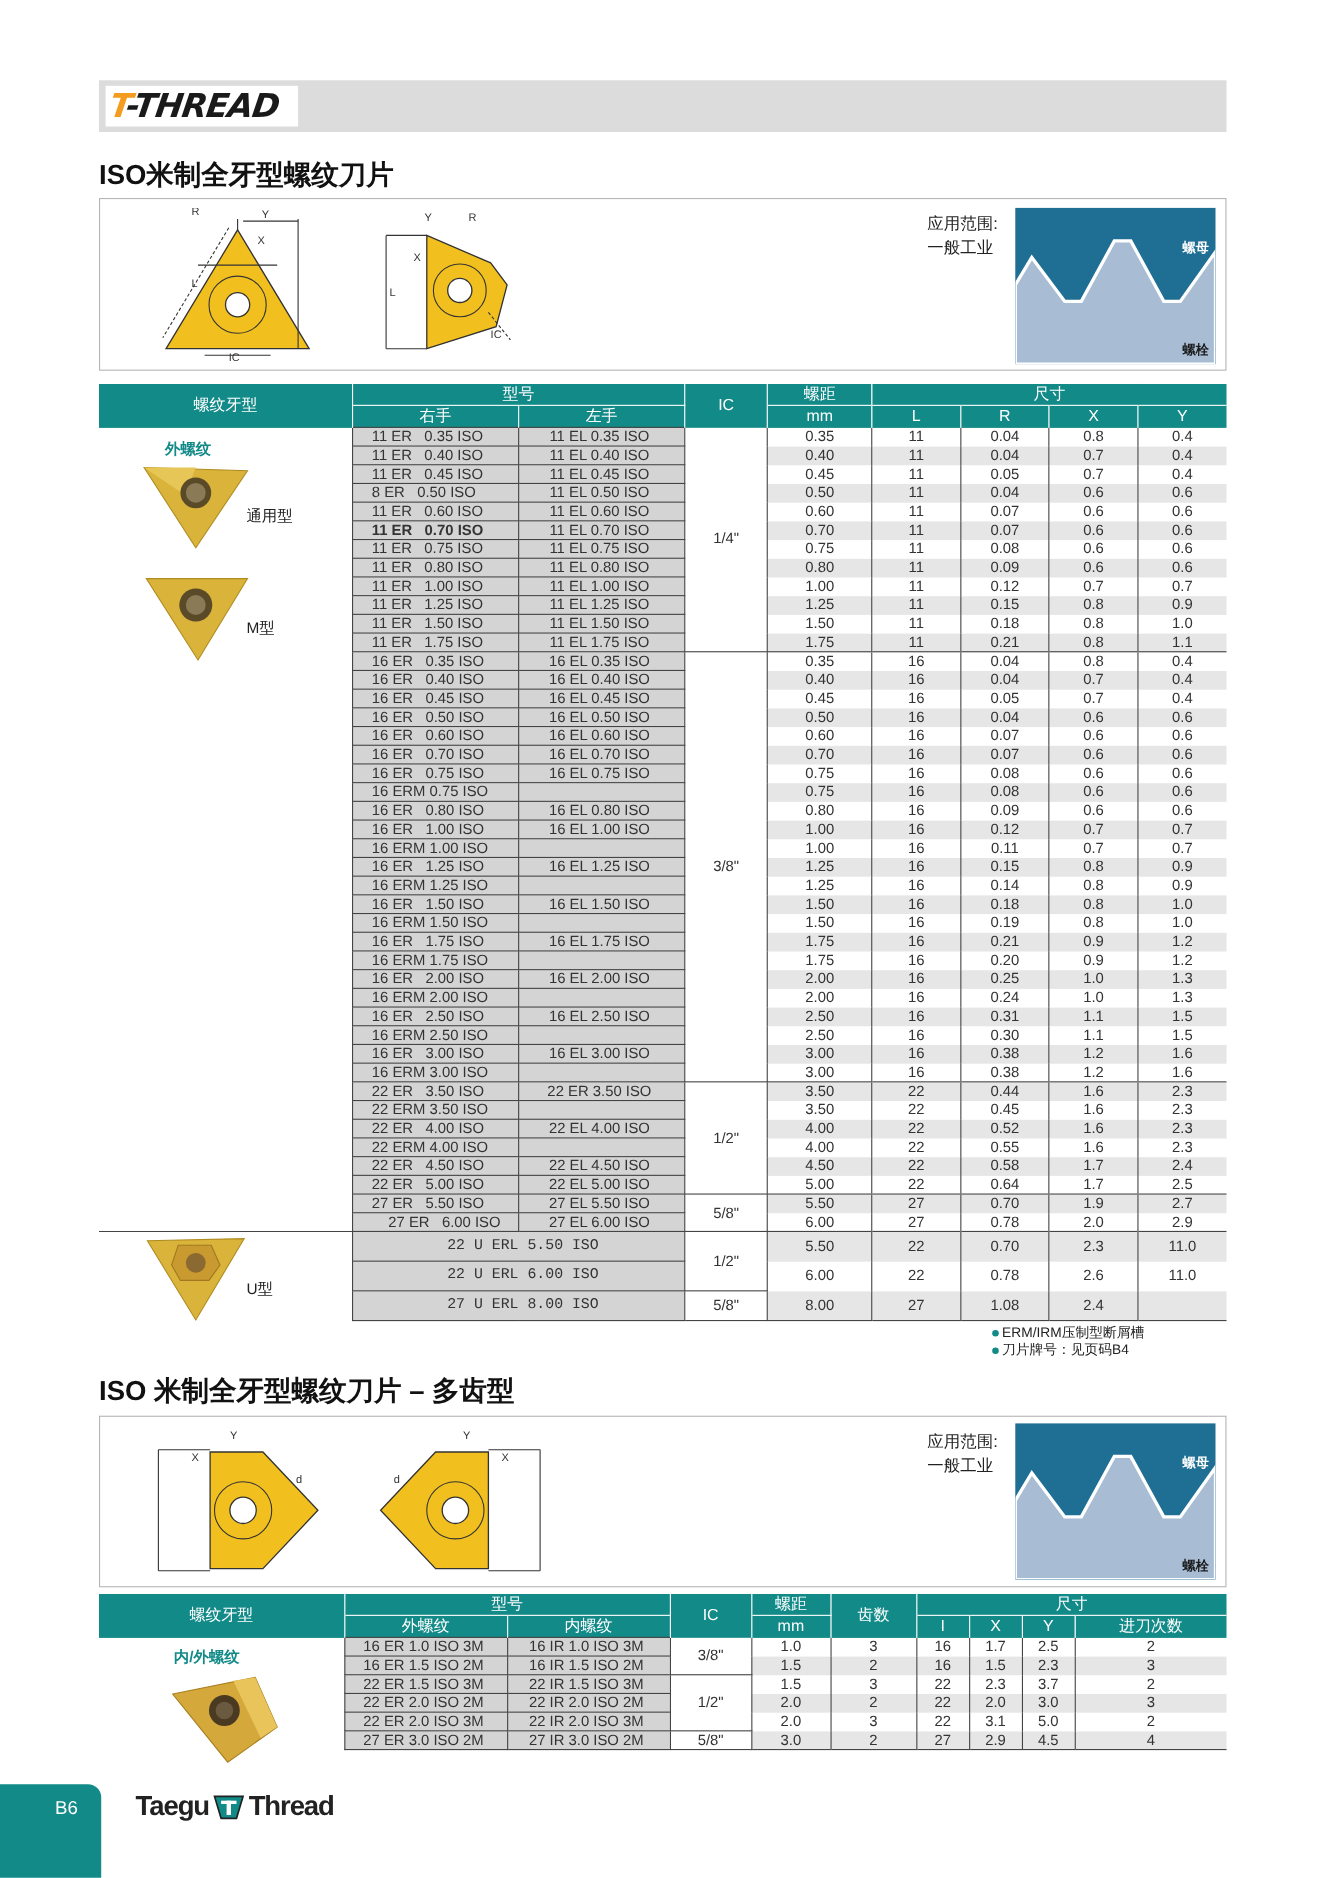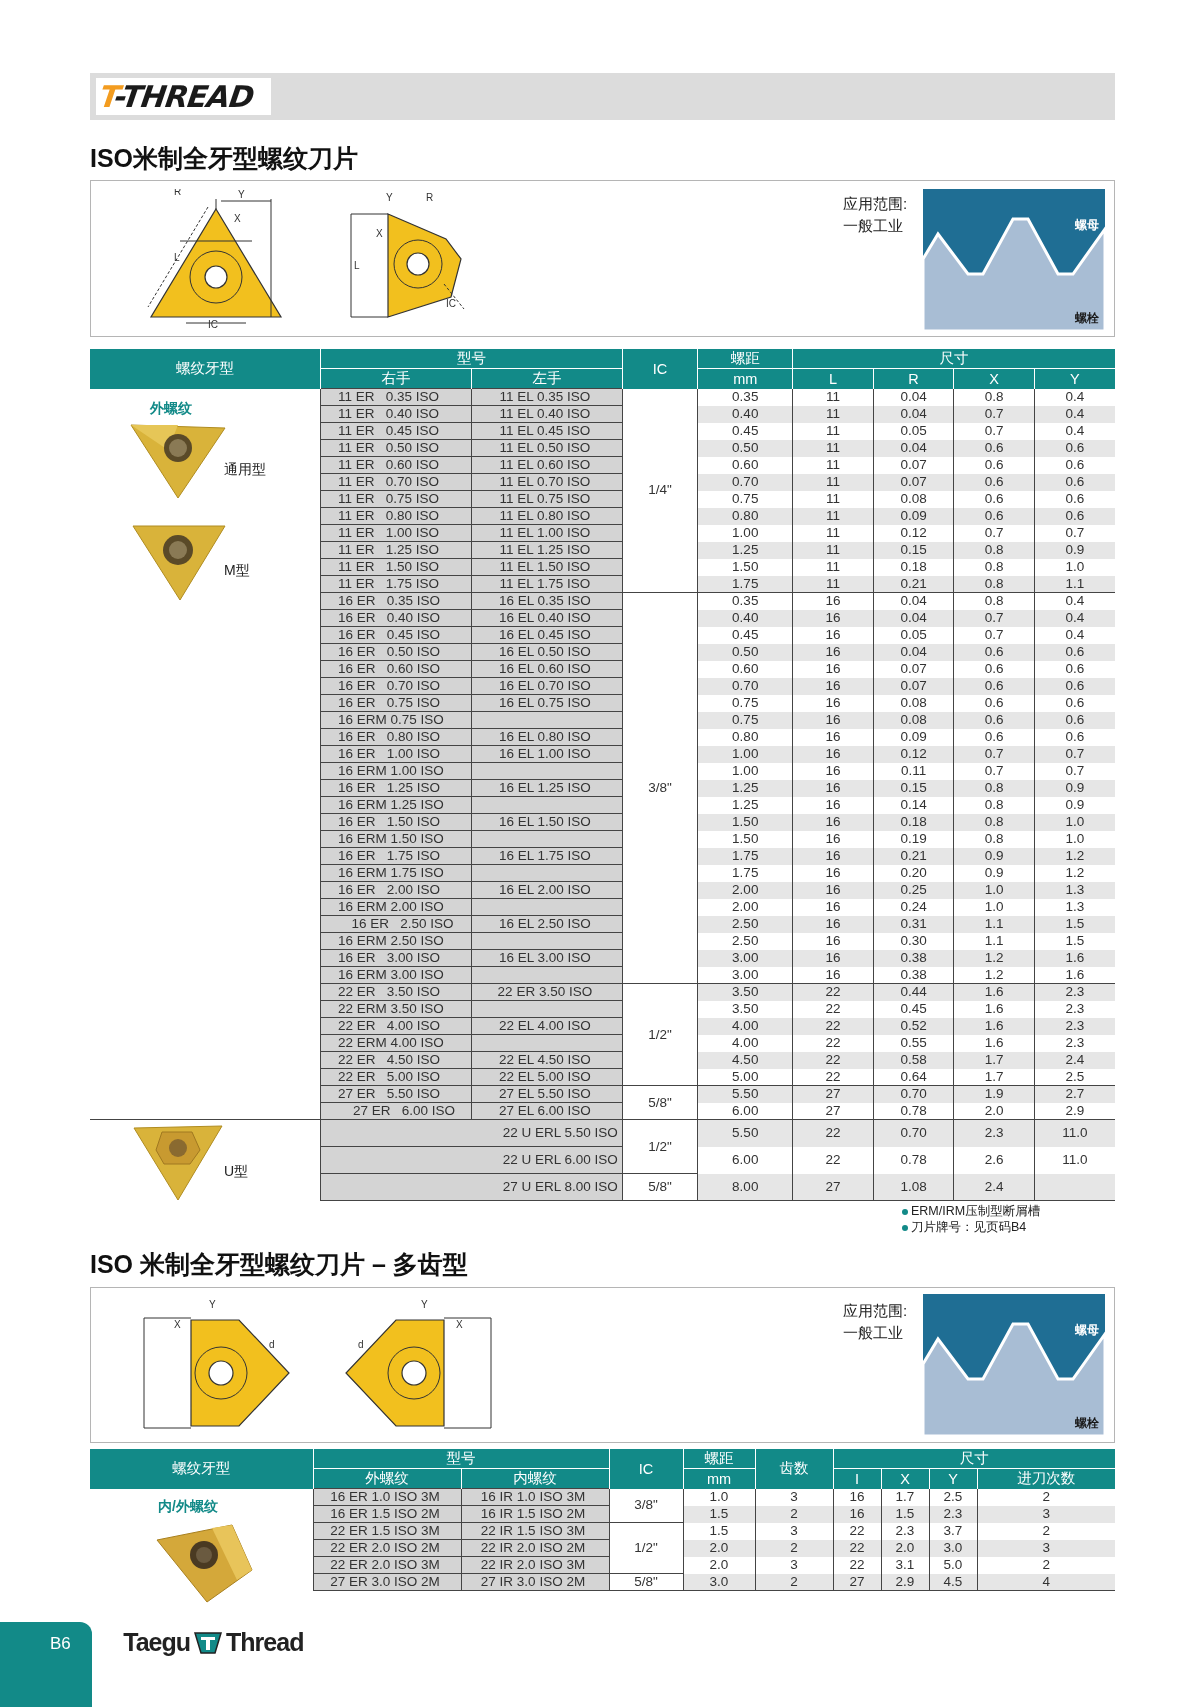--- a/index.html
+++ b/index.html
@@ -16,21 +16,21 @@
   .thread-pic .bolt { position: absolute; right: 6px; bottom: 4px; color: #1a1a1a; font-size: 12px; font-weight: bold; }
 
   table { border-collapse: collapse; position: absolute; font-size: 13.5px; }
   .t1 { left: 90px; top: 348px; width: 1025px; }
   .t2 { left: 90px; top: 1448px; width: 1025px; }
   th { background: #128a88; color: #fff; font-weight: normal; font-size: 14.5px; border-left: 1px solid #fff; border-top: 1px solid #fff; height: 19px; padding: 0; }
   th.first { border-left: none; }
   td { height: 17px; padding: 0 4px; text-align: center; color: #333; line-height: 16px; }
   td.model { background: #d4d4d4; border: 1px solid #444; text-align: left; padding-left: 17px; font-size: 13.5px; color: #333; }
   td.model.left { padding-left: 0; text-align: center; }
-  td.model.span2 { text-align: right; padding-left: 12px; }
+  td.model.span2 { text-align: center; padding-left: 12px; font-family: Liberation Mono, monospace; }
   td.ic { border-left: 1px solid #444; border-right: 1px solid #444; background: #fff; border-bottom: 1px solid #444; }
   td.num { border-left: 1px solid #444; }
   tr.alt td.num, tr.alt td.pitch { background: #e6e6e6; }
   td.pitch { border-left: none; }
   td.type-cell { vertical-align: top; text-align: left; padding: 0; position: relative; background: #fff; }
   tr.sep td { border-top: 1px solid #444; }
   tr.big td { height: 27px; }
   .bottom-border td { border-bottom: 1.5px solid #444; margin-top: 48px; }
 
   .insert { position: absolute; }
@@ -156,39 +156,39 @@
       <tr>
         <td class="model" style="white-space: pre;">11 ER   0.45 ISO</td>
         <td class="model left">11 EL 0.45 ISO</td>
         <td class="pitch">0.45</td>
         <td class="num">11</td>
         <td class="num">0.05</td>
         <td class="num">0.7</td>
         <td class="num">0.4</td>
       </tr>
       <tr class="alt">
-        <td class="model" style="white-space: pre;">11 ER   0.50 ISO</td>
+        <td class="model" style="white-space: pre;">8 ER   0.50 ISO</td>
         <td class="model left">11 EL 0.50 ISO</td>
         <td class="pitch">0.50</td>
         <td class="num">11</td>
         <td class="num">0.04</td>
         <td class="num">0.6</td>
         <td class="num">0.6</td>
       </tr>
       <tr>
         <td class="model" style="white-space: pre;">11 ER   0.60 ISO</td>
         <td class="model left">11 EL 0.60 ISO</td>
         <td class="pitch">0.60</td>
         <td class="num">11</td>
         <td class="num">0.07</td>
         <td class="num">0.6</td>
         <td class="num">0.6</td>
       </tr>
       <tr class="alt">
-        <td class="model" style="white-space: pre;">11 ER   0.70 ISO</td>
+        <td class="model" style="white-space: pre; font-weight: bold;">11 ER   0.70 ISO</td>
         <td class="model left">11 EL 0.70 ISO</td>
         <td class="pitch">0.70</td>
         <td class="num">11</td>
         <td class="num">0.07</td>
         <td class="num">0.6</td>
         <td class="num">0.6</td>
       </tr>
       <tr>
         <td class="model" style="white-space: pre;">11 ER   0.75 ISO</td>
         <td class="model left">11 EL 0.75 ISO</td>
@@ -409,21 +409,21 @@
       <tr>
         <td class="model" style="white-space: pre;">16 ERM 2.00 ISO</td>
         <td class="model left"></td>
         <td class="pitch">2.00</td>
         <td class="num">16</td>
         <td class="num">0.24</td>
         <td class="num">1.0</td>
         <td class="num">1.3</td>
       </tr>
       <tr class="alt">
-        <td class="model" style="white-space: pre; text-align: center;">16 ER   2.50 ISO</td>
+        <td class="model" style="white-space: pre;">16 ER   2.50 ISO</td>
         <td class="model left">16 EL 2.50 ISO</td>
         <td class="pitch">2.50</td>
         <td class="num">16</td>
         <td class="num">0.31</td>
         <td class="num">1.1</td>
         <td class="num">1.5</td>
       </tr>
       <tr>
         <td class="model" style="white-space: pre;">16 ERM 2.50 ISO</td>
         <td class="model left"></td>

